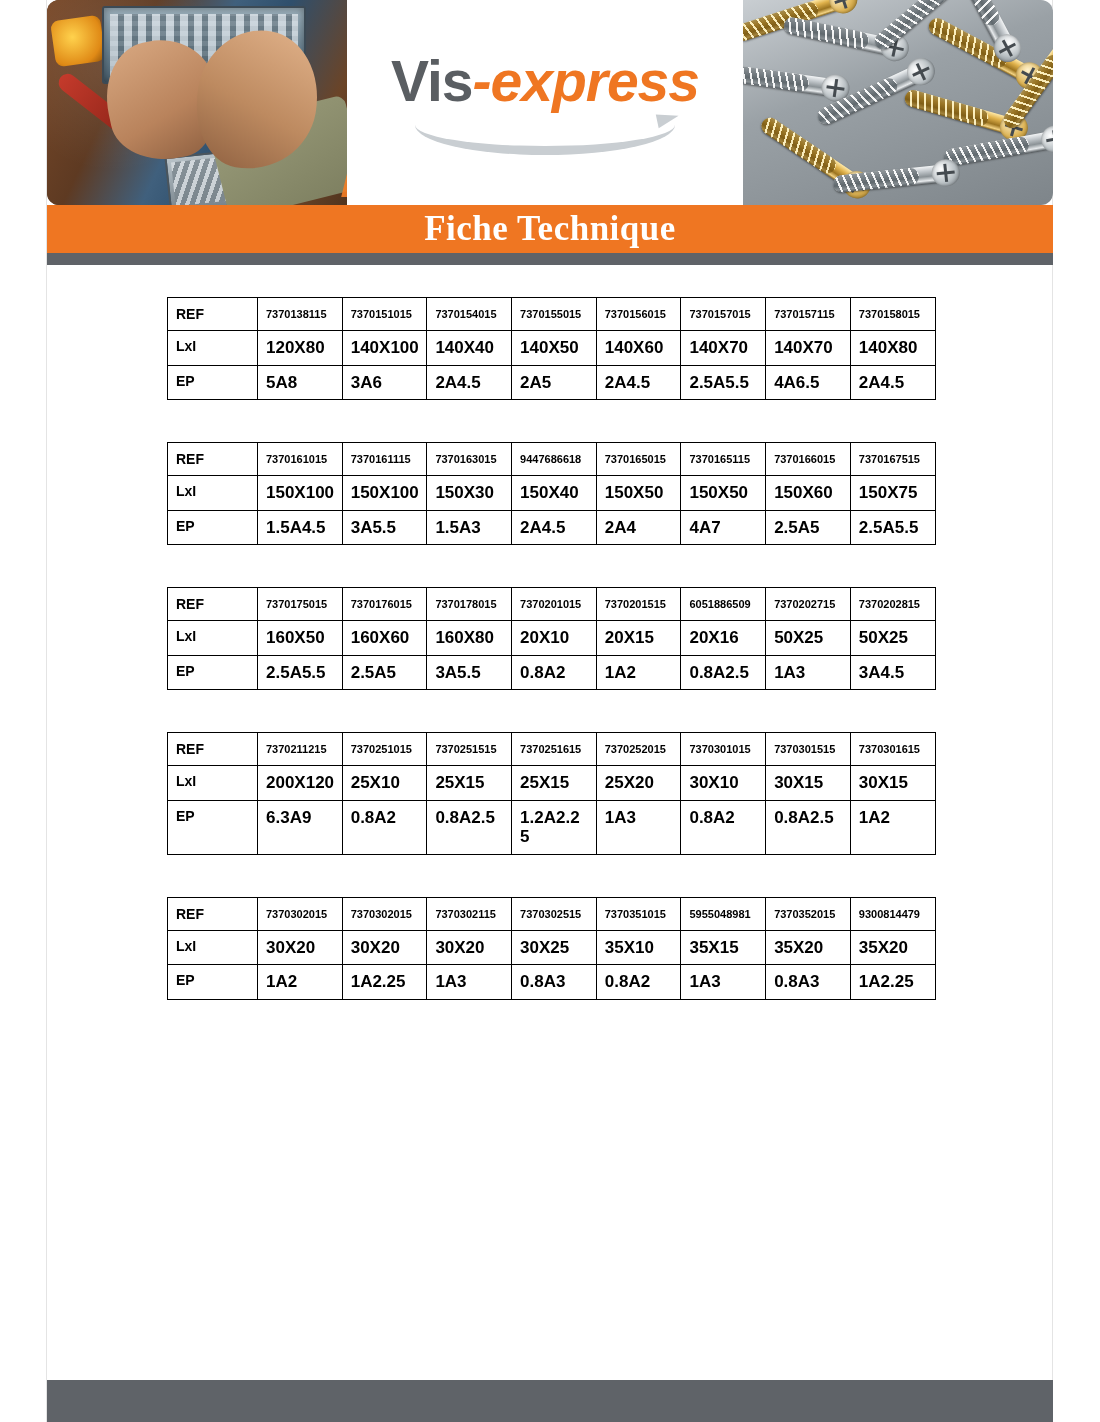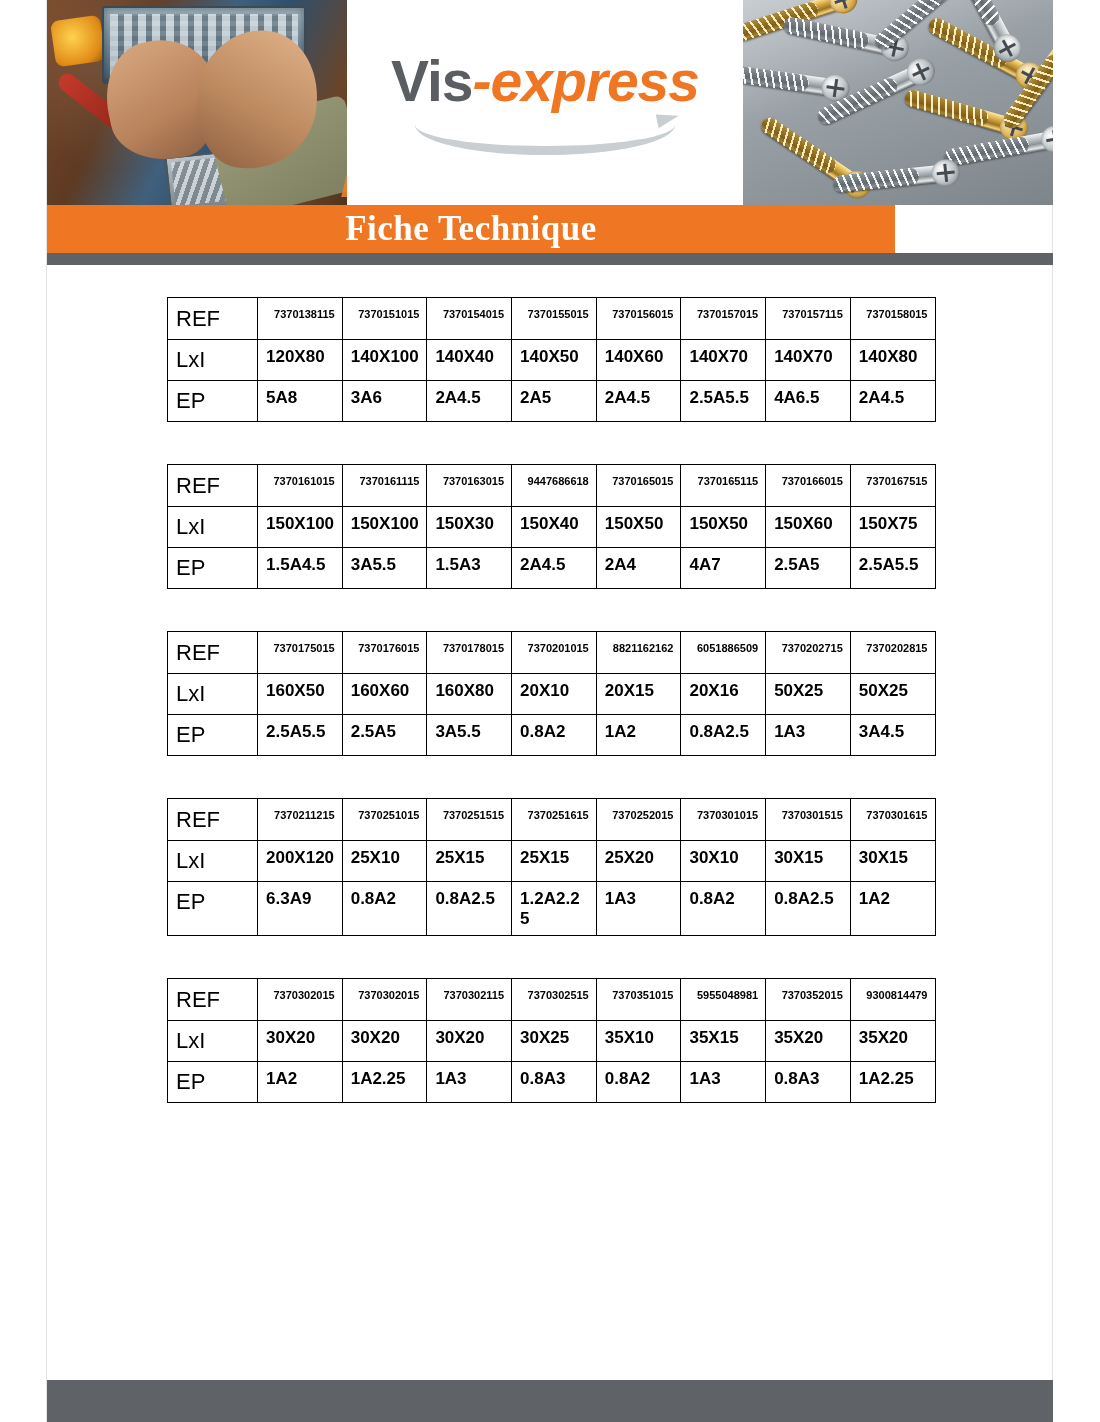--- a/index.html
+++ b/index.html
@@ -41,20 +41,21 @@
   }
 
   
   .header {
     position: absolute;
     left: 47px; top: 0;
     width: 1006px;
     height: 205px;
     background: #ffffff;
     overflow: hidden;
+    border-radius: 12px;
   }
   .header-photo-left {
     position: absolute;
     left: 0; top: 0;
     width: 300px; height: 205px;
     background:
       radial-gradient(circle at 22% 30%, rgba(255,255,255,0.10), rgba(0,0,0,0) 40%),
       linear-gradient(115deg, #7a4a2a 0%, #5e3a22 28%, #40607d 48%, #2f4f6c 62%, #6b4427 85%, #50341f 100%);
     background-color: #5b3a22;
   }
@@ -248,21 +249,21 @@
     height: 140px;
     background: #f4932f;
     opacity: .95;
   }
 
   
   .title-bar {
     position: absolute;
     left: 47px;
     top: 205px;
-    width: 848px;
+    width: 1006px;
     height: 48px;
     background: #ef7622;
     display: flex;
     align-items: center;
     justify-content: center;
   }
   .title-bar-text {
     color: #ffffff;
     font-family: "Liberation Serif", serif;
     font-weight: bold;
@@ -303,31 +304,30 @@
     background: #ffffff;
   }
   table.spec td {
     border: 1px solid #000000;
     vertical-align: top;
     padding: 7px 7px 7px 8px;
     font-family: "Liberation Sans", sans-serif;
   }
   td.rowlabel {
     width: 90px;
-    font-size: 22px;
-    font-weight: normal;
+    font-size: 14px;
+    font-weight: bold;
     color: #000000;
   }
   tr.ref-row td.ref-cell {
     font-size: 11px;
     font-weight: bold;
     color: #000000;
     padding-top: 10px;
     padding-bottom: 10px;
-    text-align: right;
   }
   tr.val-row td.val-cell {
     font-size: 17px;
     font-weight: bold;
     color: #000000;
     line-height: 1.15;
     word-break: break-all;
   }
   tr.ref-row td.rowlabel { padding-top: 8px; }
   .col { width: 84.7px; }
@@ -518,21 +518,21 @@
           <col class="col">
           <col class="col">
       </colgroup>
       <tbody>
           <tr class="ref-row">
         <td class="rowlabel">REF</td>
         <td class="ref-cell">7370175015</td>
         <td class="ref-cell">7370176015</td>
         <td class="ref-cell">7370178015</td>
         <td class="ref-cell">7370201015</td>
-        <td class="ref-cell">8821162162</td>
+        <td class="ref-cell">7370201515</td>
         <td class="ref-cell">6051886509</td>
         <td class="ref-cell">7370202715</td>
         <td class="ref-cell">7370202815</td>
       </tr>
       <tr class="val-row">
         <td class="rowlabel">LxI</td>
         <td class="val-cell">160X50</td>
         <td class="val-cell">160X60</td>
         <td class="val-cell">160X80</td>
         <td class="val-cell">20X10</td>

